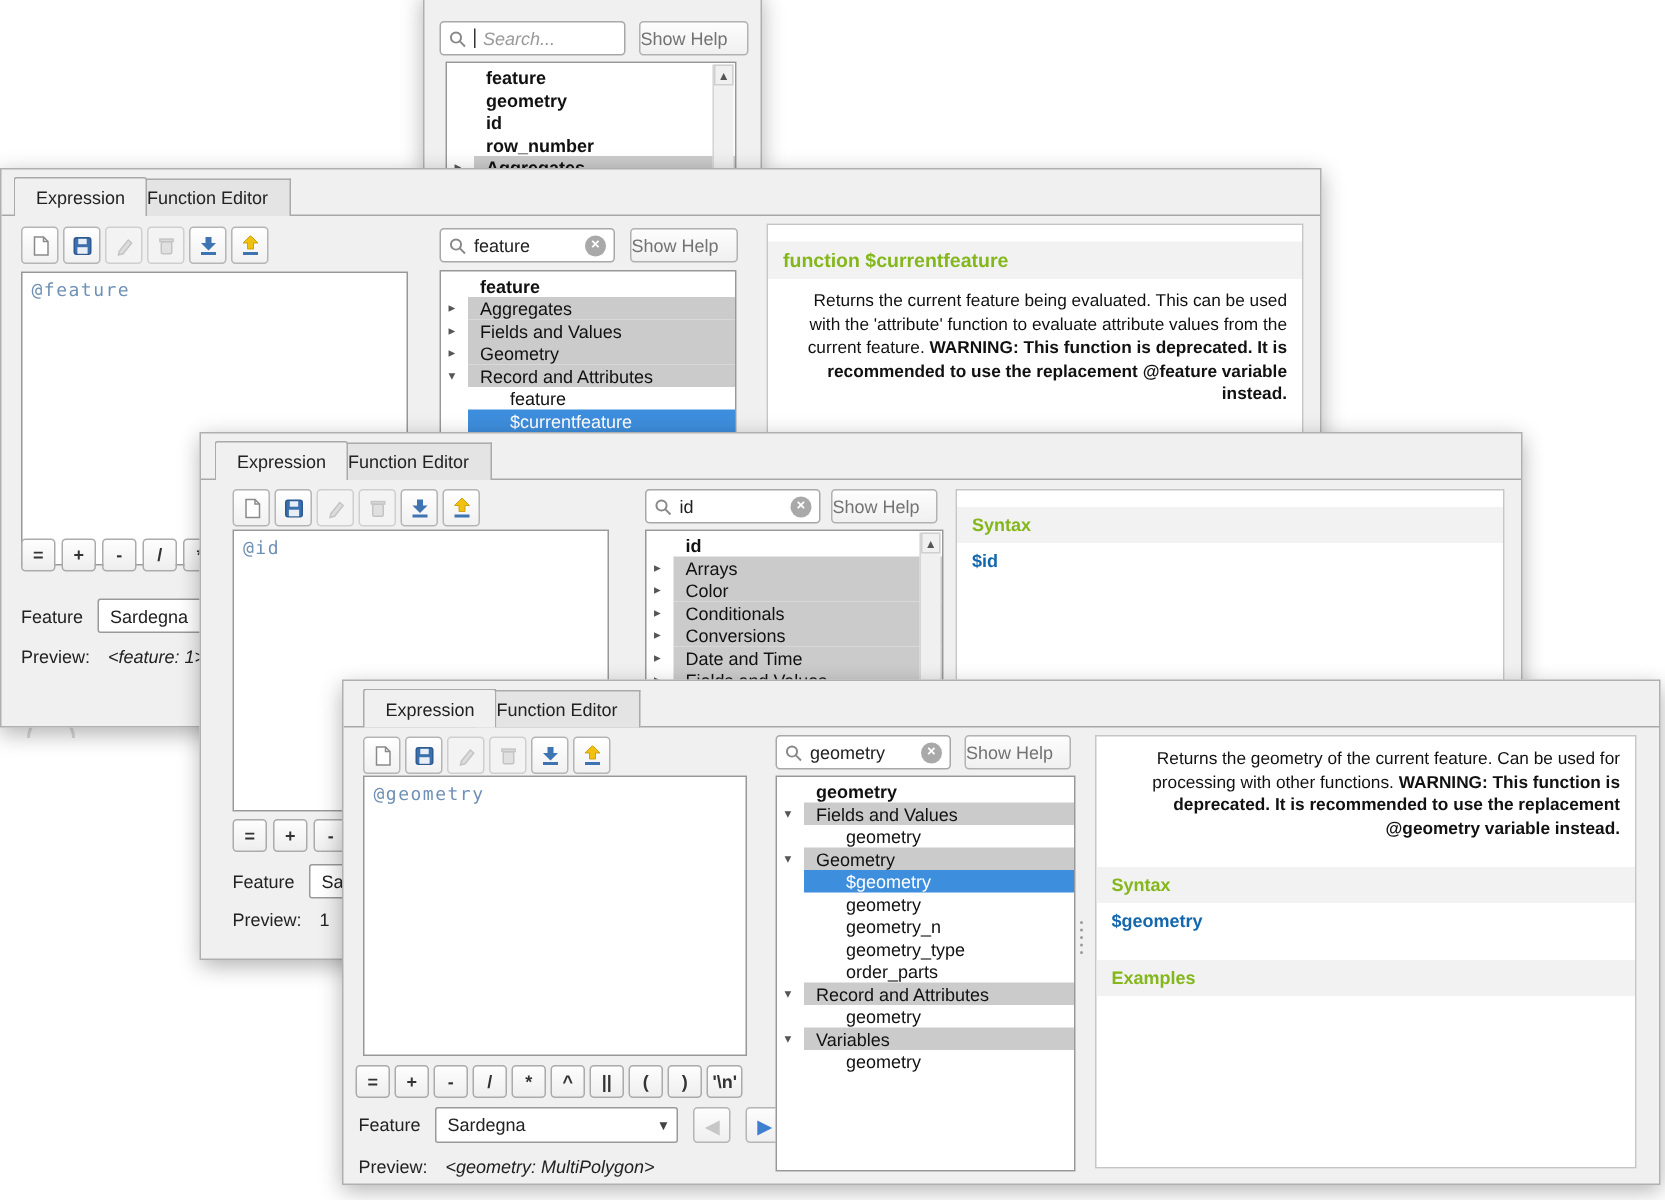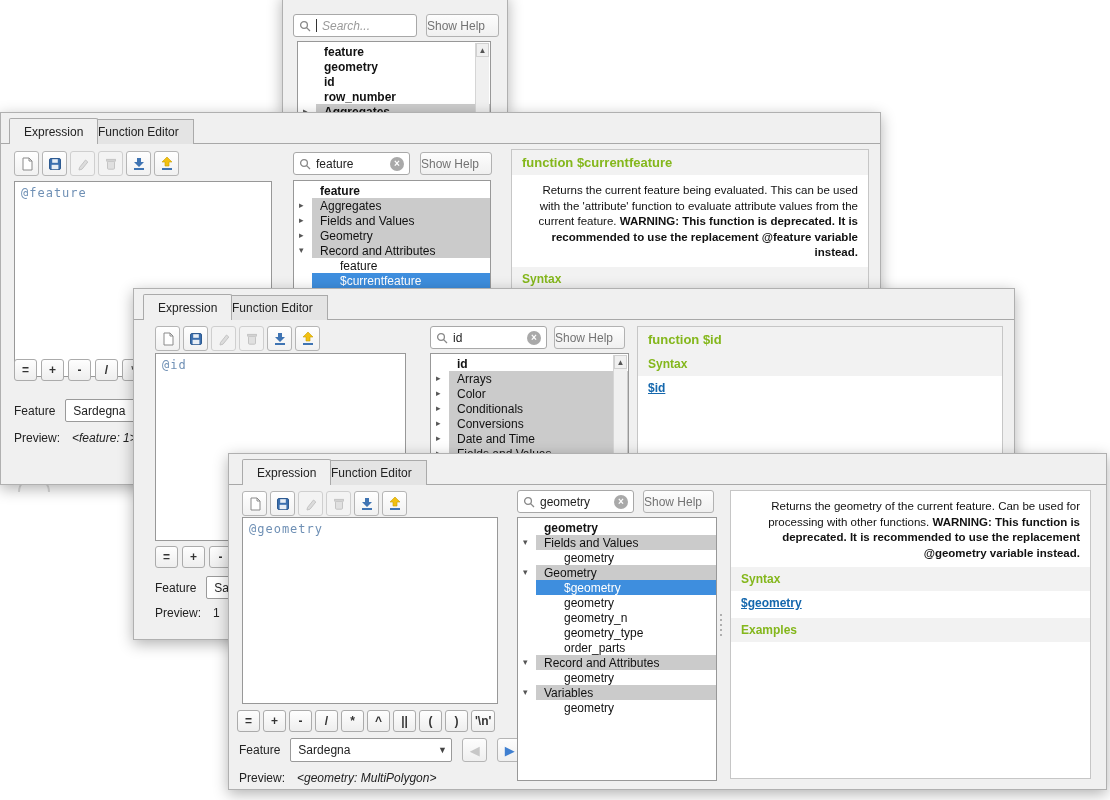--- a/index.html
+++ b/index.html
@@ -72,24 +72,24 @@
   .plist { position:absolute; background:#fff; border:1px solid #989898; overflow:hidden; }
   .plist .trow .lbl { margin-left:26px; font-weight:bold; }
   
   .vscroll { position:absolute; top:1px; right:1px; bottom:1px; width:14px; background:#f0f0f0; border-left:1px solid #d5d5d5; }
   .vscroll .up { height:14px; font-size:8px; color:#555; text-align:center; line-height:14px; background:#f0f0f0; border:1px solid #d0d0d0; }
   
   .grip { position:absolute; display:flex; flex-direction:column; gap:3px; }
   .grip i { width:2px; height:2px; background:#9a9a9a; border-radius:50%; }
   
   .help { position:absolute; background:#fff; border:1px solid #c6c6c6; overflow:hidden; }
-  .hband { background:#f2f2f2; padding:5px 10px; color:#84b71c; font-weight:bold; font-size:13px; }
+  .hband { background:#f2f2f2; padding:5px 10px; color:#84b71c; font-weight:bold; font-size:13px;margin-top:11px; }
   .hband.small { font-size:12px; }
   .hbody { padding:8px 10px 6px 10px; font-size:11.5px; line-height:1.35; color:#111;text-align:right; }
-  .hcode { padding:5px 10px 8px 10px; font-size:12px; font-weight:bold; color:#1467ad;text-decoration:underline; }
+  .hcode { padding:5px 10px 8px 10px; font-size:12px; font-weight:bold; color:#1467ad; }
   .hexample { padding:8px 10px 8px 34px; font-family:"DejaVu Sans Mono", monospace; font-size:11.5px; color:#2b2b2b; }
   .hexample .bullet { margin-right:4px; }
   
   .frow { position:absolute; display:flex; align-items:center; font-size:12px; color:#222; }
   .combo { background:#fff; border:1px solid #9a9a9a; border-radius:2px; height:23px; display:flex; align-items:center; }
   .combo .ctext { flex:1; padding:0 7px; font-size:12px; }
   .combo .carrow { width:18px; text-align:center; font-size:9px; color:#444; }
   .navbtn { width:25px; height:24px; border:1px solid #b5b5b5; border-radius:3px;
     background:linear-gradient(#fdfdfd,#efefef); display:flex; align-items:center; justify-content:center; font-size:13px; }
   .prev { color:#c7c7c7; }
@@ -422,21 +422,20 @@
       <div class="trow group">
           <span class="band"></span>
           <span class="arr">▸</span>
           <span class="lbl">Fields and Values</span>
         </div>
       <div class="vscroll">
           <div class="up">▲</div>
         </div>
     </div>
     <div class="help" style="left:503px; top:37px; width:366px; height:270px;">
-      <div class="hband">function $id</div>
       <div class="hband small">Syntax</div>
       <div class="hcode">$id</div>
     </div>
   </div>
 
   <div class="win" style="left:228px; top:453px; width:879px; height:337px; z-index:5;">
     <div class="tabbar">
       <div class="tab active" style="left:13px;">
           <span>Expression</span>
         </div>

